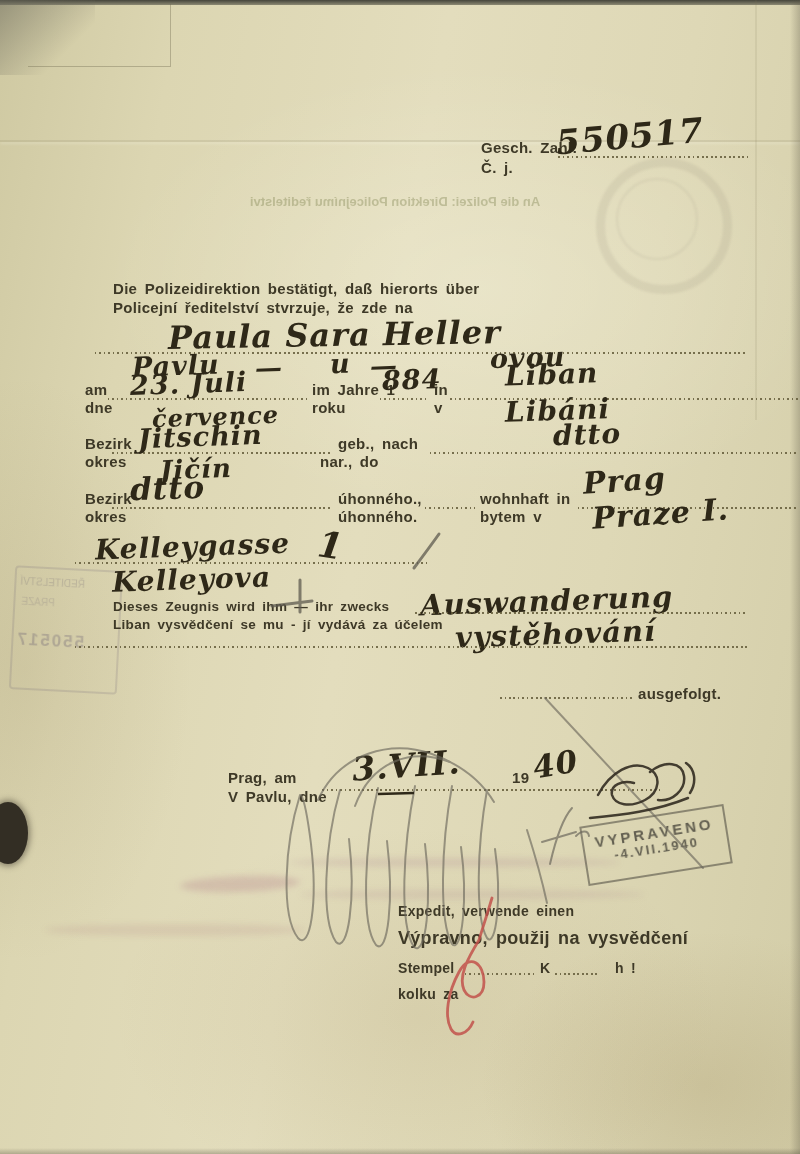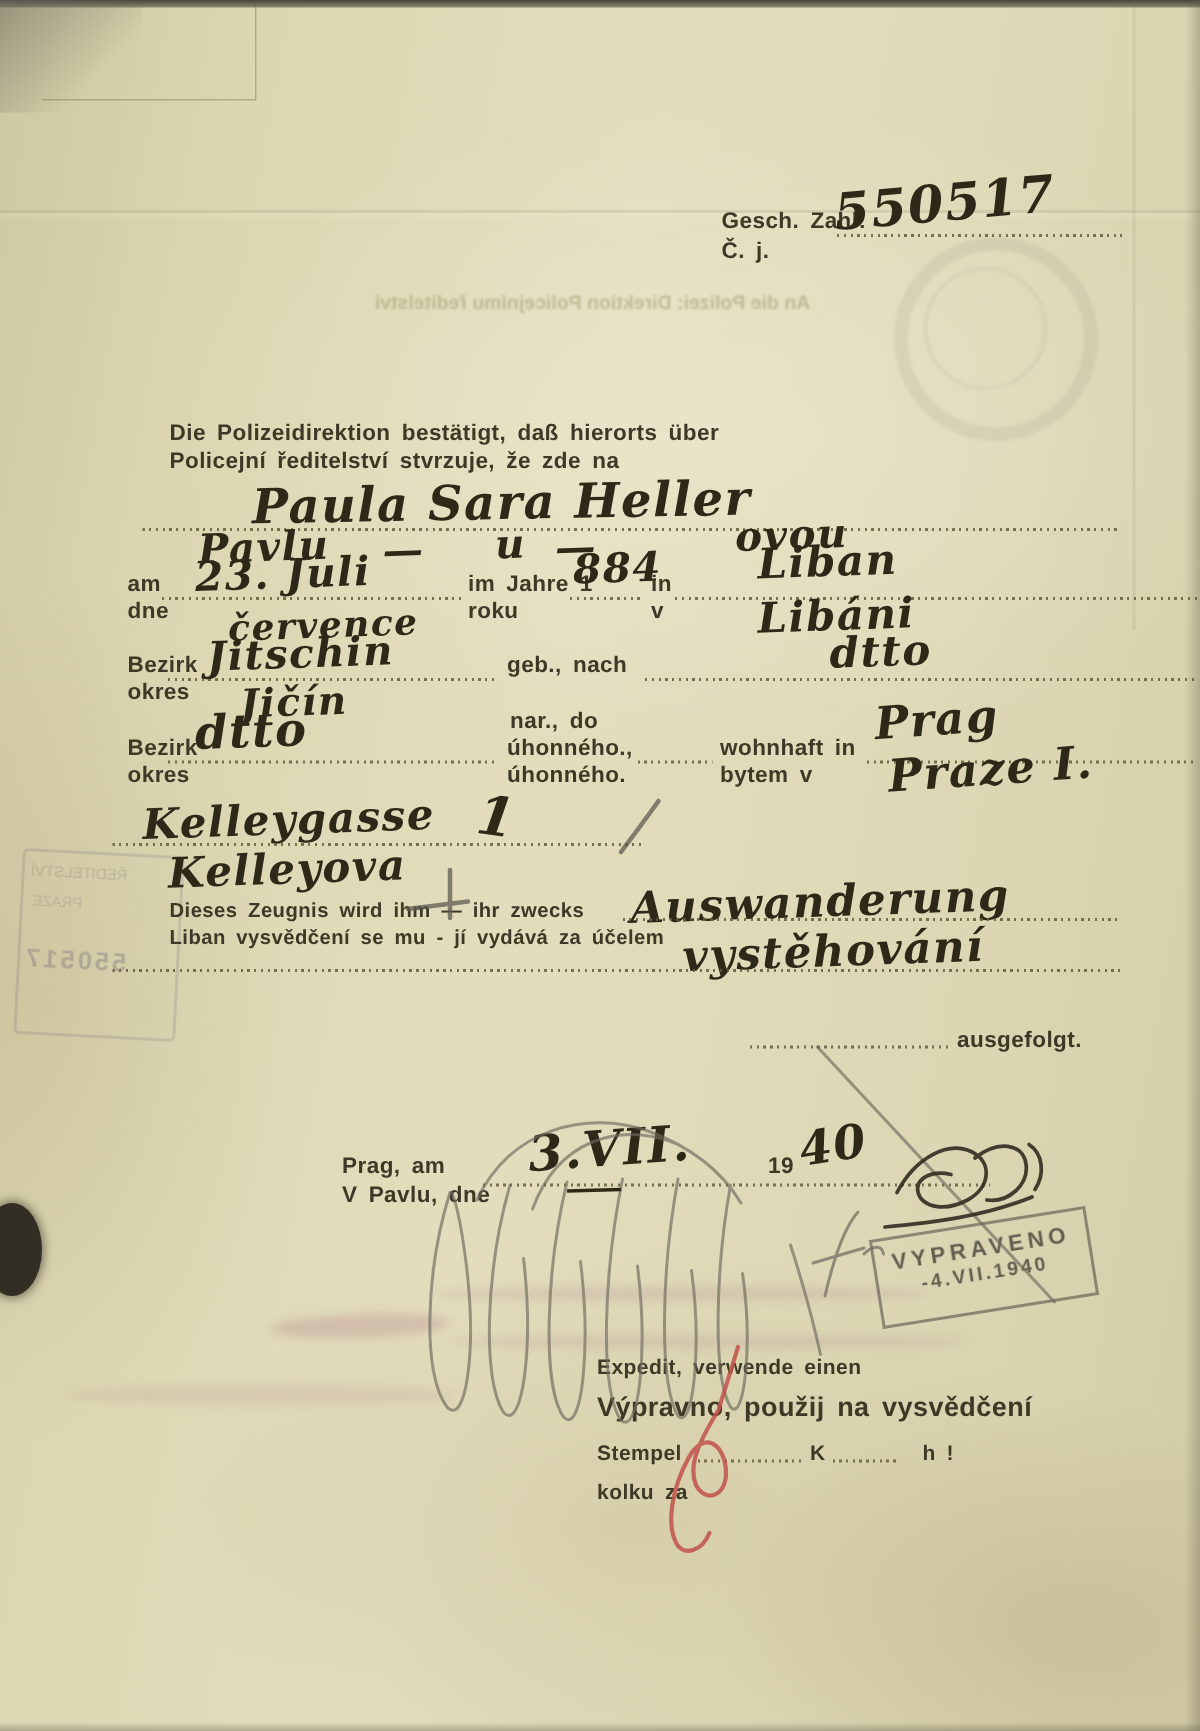--- a/index.html
+++ b/index.html
@@ -102,21 +102,21 @@
   <div class="abs dots" style="left:450px;top:398px;width:348px;"></div>
   <div class="abs hw" style="left:505px;top:358px;font-size:28px;">Liban</div>
   <div class="abs hw" style="left:505px;top:394px;font-size:28px;">Libáni</div>
 
   <div class="abs pr pr15" style="left:85px;top:434px;">Bezirk</div>
   <div class="abs pr pr15" style="left:85px;top:452px;">okres</div>
   <div class="abs dots" style="left:112px;top:452px;width:218px;"></div>
   <div class="abs hw" style="left:138px;top:421px;font-size:27px;">Jitschin</div>
   <div class="abs hw" style="left:160px;top:454px;font-size:26px;">Jičín</div>
   <div class="abs pr pr15" style="left:338px;top:434px;">geb., nach</div>
-  <div class="abs pr pr15" style="left:340px;top:452px;margin-top:19px;">nar., do</div>
+  <div class="abs pr pr15" style="left:320px;top:452px;">nar., do</div>
   <div class="abs dots" style="left:430px;top:452px;width:368px;"></div>
   <div class="abs hw" style="left:553px;top:418px;font-size:28px;">dtto</div>
 
   <div class="abs pr pr15" style="left:85px;top:489px;">Bezirk</div>
   <div class="abs pr pr15" style="left:85px;top:507px;">okres</div>
   <div class="abs dots" style="left:112px;top:507px;width:218px;"></div>
   <div class="abs hw" style="left:130px;top:470px;font-size:31px;">dtto</div>
   <div class="abs pr pr15" style="left:338px;top:489px;">úhonného.,</div>
   <div class="abs pr pr15" style="left:338px;top:507px;">úhonného.</div>
   <div class="abs dots" style="left:425px;top:507px;width:50px;"></div>

